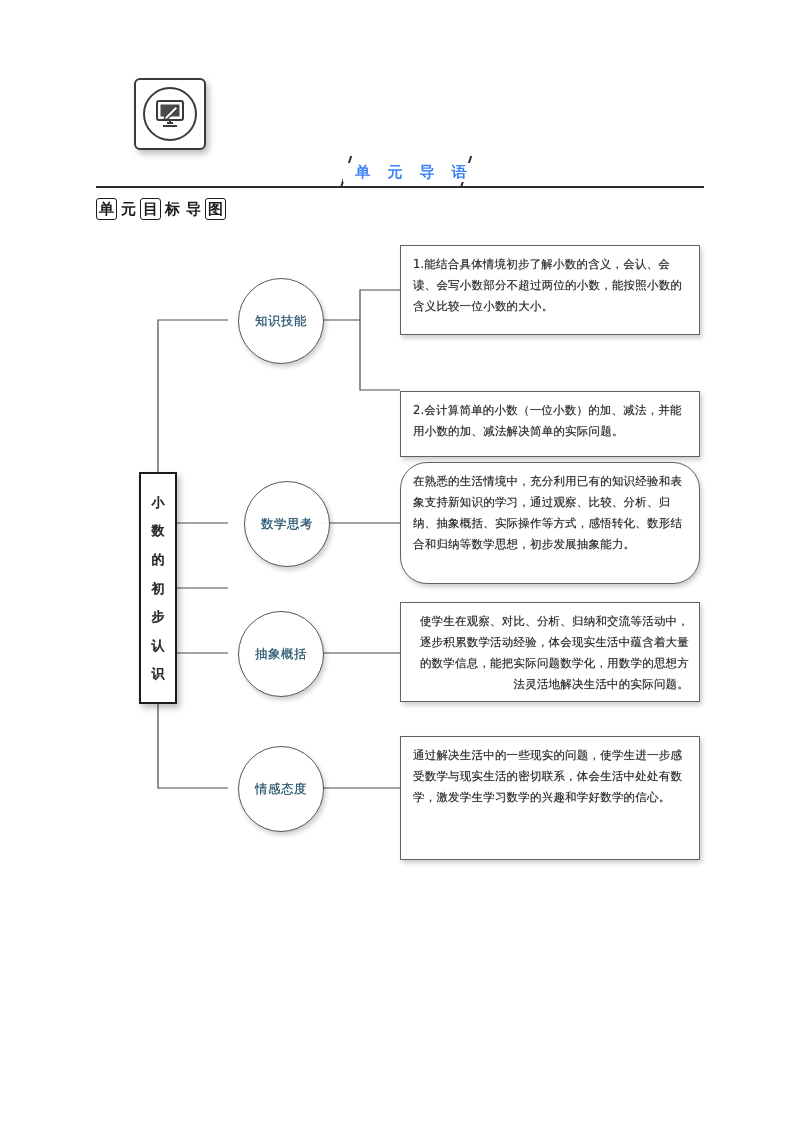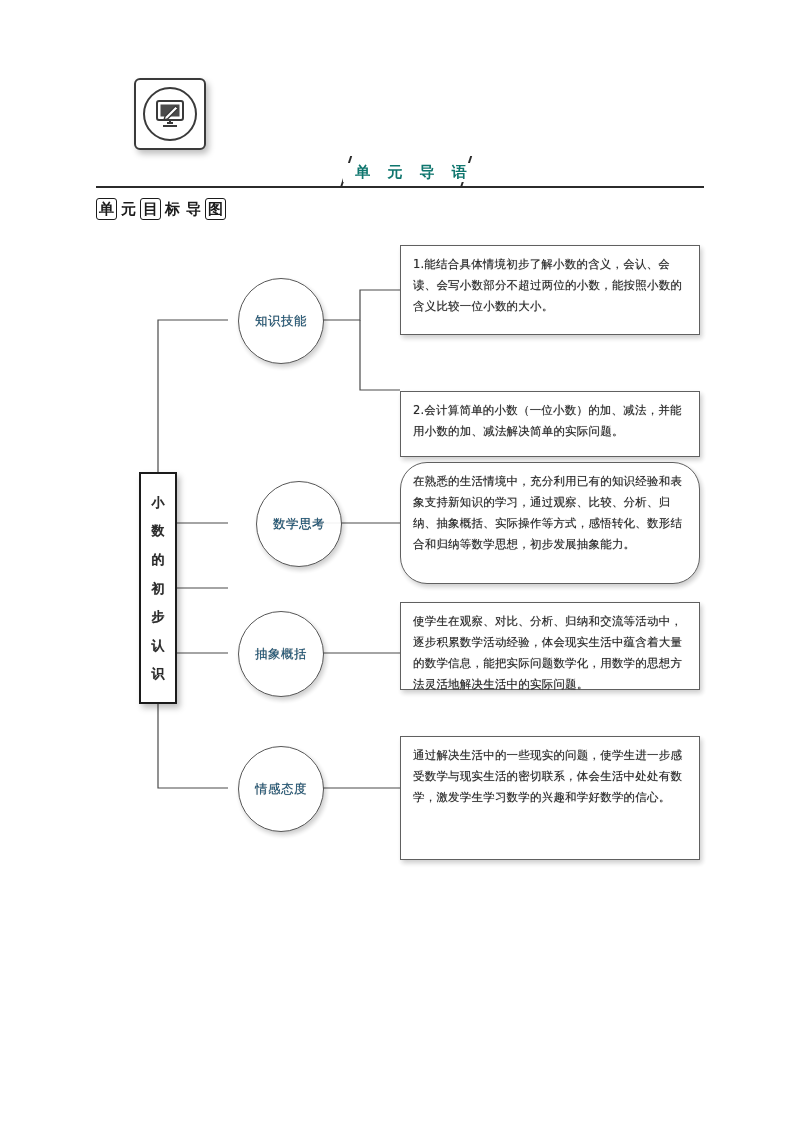--- a/index.html
+++ b/index.html
@@ -76,21 +76,21 @@
     height: 36px;
     display: flex;
     align-items: center;
     justify-content: center;
   }
   .title-plate .title-text {
     font-family: "DejaVu Sans", sans-serif;
     font-size: 15px;
     font-weight: bold;
     letter-spacing: 6px;
-    color: #0f766e;
+    color: #3b82f6;
     padding: 0 12px;
     background: #ffffff;
     position: relative;
     z-index: 2;
   }
   .title-plate .swoosh-l,
   .title-plate .swoosh-r {
     position: absolute;
     top: 2px;
     width: 16px;
@@ -261,29 +261,29 @@
     <span>数</span>
     <span>的</span>
     <span>初</span>
     <span>步</span>
     <span>认</span>
     <span>识</span>
   </div>
 
   <div class="node-circle" style="left:238px; top:278px;">知识技能</div>
 
-  <div class="node-circle" style="left:256px; top:481px;">数学思考</div>
+  <div class="node-circle" style="left:244px; top:481px;">数学思考</div>
 
   <div class="node-circle" style="left:238px; top:611px;">抽象概括</div>
 
   <div class="node-circle" style="left:238px; top:746px;">情感态度</div>
 
   <div class="text-box" style="left:400px; top:245px; width:300px; height:90px;">1.能结合具体情境初步了解小数的含义，会认、会读、会写小数部分不超过两位的小数，能按照小数的含义比较一位小数的大小。</div>
 
   <div class="text-box" style="left:400px; top:357px; width:300px; height:66px;margin-top:34px;">2.会计算简单的小数（一位小数）的加、减法，并能用小数的加、减法解决简单的实际问题。</div>
 
   <div class="text-box" style="left:400px; top:462px; width:300px; height:122px;border-radius:27px;">在熟悉的生活情境中，充分利用已有的知识经验和表象支持新知识的学习，通过观察、比较、分析、归纳、抽象概括、实际操作等方式，感悟转化、数形结合和归纳等数学思想，初步发展抽象能力。</div>
 
-  <div class="text-box" style="left:400px; top:602px; width:300px; height:88px;">使学生在观察、对比、分析、归纳和交流等活动中，逐步积累数学活动经验，体会现实生活中蕴含着大量的数学信息，能把实际问题数学化，用数学的思想方法灵活地解决生活中的实际问题。</div>
+  <div class="text-box" style="left:400px; top:602px; width:300px; height:100px;text-align:right;">使学生在观察、对比、分析、归纳和交流等活动中，逐步积累数学活动经验，体会现实生活中蕴含着大量的数学信息，能把实际问题数学化，用数学的思想方法灵活地解决生活中的实际问题。</div>
 
   <div class="text-box" style="left:400px; top:736px; width:300px; height:124px;">通过解决生活中的一些现实的问题，使学生进一步感受数学与现实生活的密切联系，体会生活中处处有数学，激发学生学习数学的兴趣和学好数学的信心。</div>
 
 </div>
 
 </body></html>

